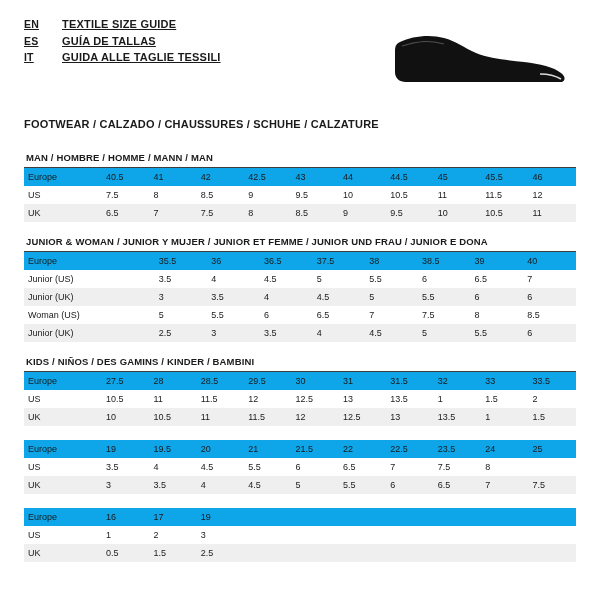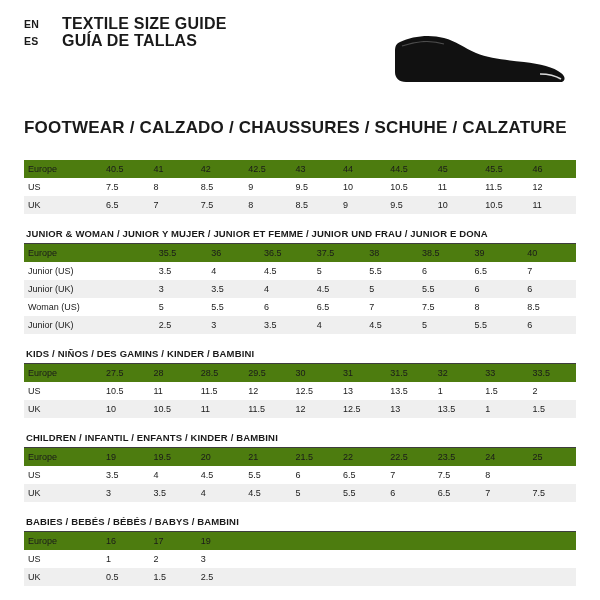--- a/index.html
+++ b/index.html
@@ -31,43 +31,44 @@
   }
   .lang-table {
     border-collapse: collapse;
     font-size: 10.5px;
   }
   .lang-table td {
     padding: 1px 0;
     vertical-align: top;
     line-height: 14.5px;
     letter-spacing: 0.2px;
+    text-decoration: underline;
   }
   .lang-code {
     width: 38px;
     font-weight: bold;
     font-size: 10.5px;
   }
   .lang-title {
     font-weight: bold;
-    font-size: 16px;
+    font-size: 11px;
     white-space: nowrap;
   }
 
   .shoe-wrap {
     position: absolute;
     top: 26px;
     right: 30px;
     width: 180px;
     height: 62px;
   }
 
   .section-title {
     padding: 8px 12px 0 24px;
-    font-size: 17px;
+    font-size: 11px;
     font-weight: bold;
     letter-spacing: 0.2px;
   }
 
   
   .tables {
     padding: 0 24px;
     margin-top: 22px;
   }
   .group {
@@ -90,21 +91,21 @@
   table.size td {
     padding: 3px 2px 3px 4px;
     text-align: left;
     line-height: 12px;
     white-space: nowrap;
   }
   table.size td.label {
     width: 72px;
   }
   table.size tr.shaded td {
-    background: #4d7c0f;
+    background: #0ea5e9;
   }
   table.size tr.striped td {
     background: #efefef;
   }
   .babies table.size td.label { width: 72px; }
 </style>
 </head>
 <body>
 
 <div class="page">
@@ -113,38 +114,43 @@
     <table class="lang-table">
       <tbody id="lang-rows">
           <tr>
             <td class="lang-code">EN</td>
             <td class="lang-title">TEXTILE SIZE GUIDE</td>
           </tr>
           <tr>
             <td class="lang-code">ES</td>
             <td class="lang-title">GUÍA DE TALLAS</td>
           </tr>
+          <tr>
+            <td class="lang-code">IT</td>
+            <td class="lang-title">GUIDA ALLE TAGLIE TESSILI</td>
+          </tr>
         </tbody>
     </table>
 
     <div class="shoe-wrap">
       <svg viewBox="0 0 180 62" width="180" height="62" xmlns="http://www.w3.org/2000/svg" aria-hidden="true">
         <path d="M10 16 C 22 10, 40 8, 54 12 C 66 15, 74 22, 86 27 C 100 33, 118 34, 134 36
                  C 150 38, 164 41, 171 47 C 175 50, 176 54, 172 56 L 16 56
                  C 9 56, 5 52, 5 46 L 5 26 C 5 20, 6 18, 10 16 Z" fill="#111111"></path>
         <path d="M150 48 C 158 48, 166 50, 171 53" stroke="#ffffff" stroke-width="1.6" fill="none" opacity="0.85"></path>
         <path d="M12 20 C 26 15, 42 14, 54 18" stroke="#ffffff" stroke-width="1.2" fill="none" opacity="0.25"></path>
       </svg>
     </div>
   </div>
 
   <div class="section-title">FOOTWEAR / CALZADO / CHAUSSURES / SCHUHE / CALZATURE</div>
 
   <div class="tables" id="groups-root">
       <div class="group">
+        <div class="group-title">MAN / HOMBRE / HOMME / MANN / MAN</div>
         <table class="size">
           <tbody>
             <tr class="shaded">
               <td class="label">Europe</td>
               <td>40.5</td>
               <td>41</td>
               <td>42</td>
               <td>42.5</td>
               <td>43</td>
               <td>44</td>
@@ -289,21 +295,20 @@
               <td>12.5</td>
               <td>13</td>
               <td>13.5</td>
               <td>1</td>
               <td>1.5</td>
             </tr>
           </tbody>
         </table>
       </div>
       <div class="group">
-        <div class="group-title">CHILDREN / INFANTIL / ENFANTS / KINDER / BAMBINI</div>
         <table class="size">
           <tbody>
             <tr class="shaded">
               <td class="label">Europe</td>
               <td>19</td>
               <td>19.5</td>
               <td>20</td>
               <td>21</td>
               <td>21.5</td>
               <td>22</td>
@@ -335,21 +340,20 @@
               <td>5.5</td>
               <td>6</td>
               <td>6.5</td>
               <td>7</td>
               <td>7.5</td>
             </tr>
           </tbody>
         </table>
       </div>
       <div class="group babies">
-        <div class="group-title">BABIES / BEBÉS / BÉBÉS / BABYS / BAMBINI</div>
         <table class="size">
           <tbody>
             <tr class="shaded">
               <td class="label">Europe</td>
               <td>16</td>
               <td>17</td>
               <td>19</td>
               <td></td>
               <td></td>
               <td></td>

